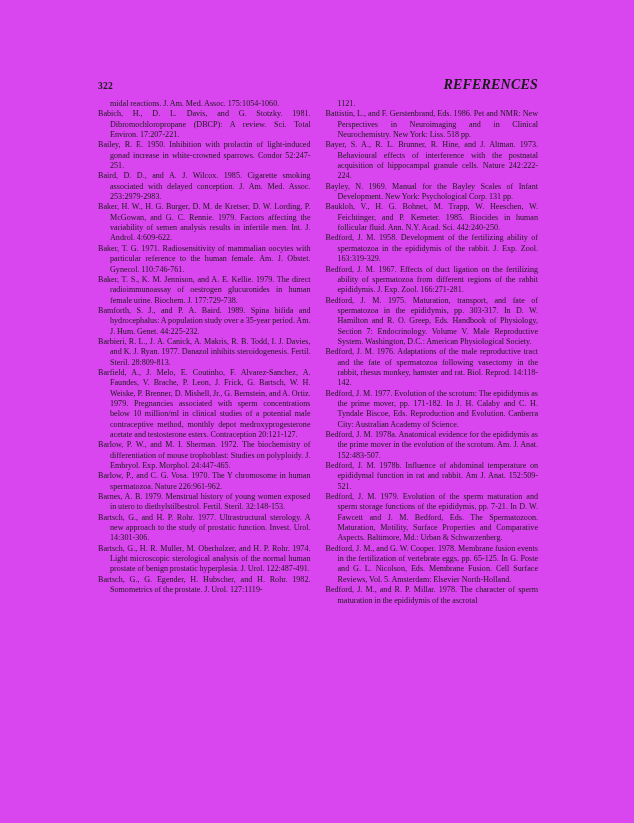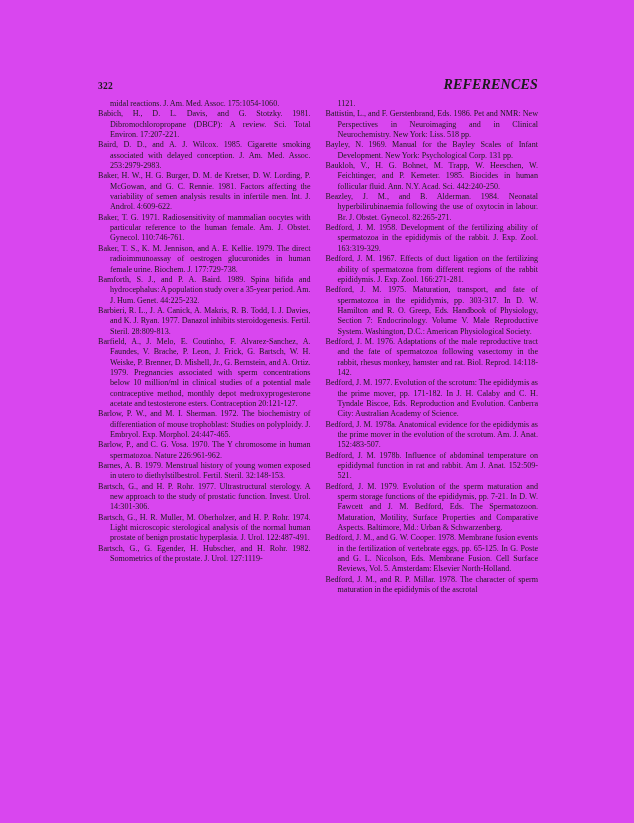--- a/index.html
+++ b/index.html
@@ -66,25 +66,26 @@
     <span class="pagenum">322</span>
     <span class="runhead">REFERENCES</span>
   </div>
   <div class="columns">
     <div class="col">
 
         <p class="entry continuation">midal reactions. J. Am. Med. Assoc. 175:1054-1060.</p>
 
         <p class="entry">Babich, H., D. L. Davis, and G. Stotzky. 1981. Dibromochloropropane (DBCP): A review. Sci. Total Environ. 17:207-221.</p>
 
+        <p class="entry">Bailey, R. E. 1950. Inhibition with prolactin of light-induced gonad increase in white-crowned sparrows. Condor 52:247-251.</p>
 
         <p class="entry">Baird, D. D., and A. J. Wilcox. 1985. Cigarette smoking associated with delayed conception. J. Am. Med. Assoc. 253:2979-2983.</p>
 
 
-        <p class="entry">Baker, H. W., H. G. Burger, D. M. de Kretser, D. W. Lording, P. McGowan, and G. C. Rennie. 1981. Factors affecting the variability of semen analysis results in infertile men. Int. J. Androl. 4:609-622.</p>
+        <p class="entry">Baker, H. W., H. G. Burger, D. M. de Kretser, D. W. Lording, P. McGowan, and G. C. Rennie. 1979. Factors affecting the variability of semen analysis results in infertile men. Int. J. Androl. 4:609-622.</p>
 
         <p class="entry">Baker, T. G. 1971. Radiosensitivity of mammalian oocytes with particular reference to the human female. Am. J. Obstet. Gynecol. 110:746-761.</p>
 
         <p class="entry">Baker, T. S., K. M. Jennison, and A. E. Kellie. 1979. The direct radioimmunoassay of oestrogen glucuronides in human female urine. Biochem. J. 177:729-738.</p>
 
         <p class="entry">Bamforth, S. J., and P. A. Baird. 1989. Spina bifida and hydrocephalus: A population study over a 35-year period. Am. J. Hum. Genet. 44:225-232.</p>
 
         <p class="entry">Barbieri, R. L., J. A. Canick, A. Makris, R. B. Todd, I. J. Davies, and K. J. Ryan. 1977. Danazol inhibits steroidogenesis. Fertil. Steril. 28:809-813.</p>
 
         <p class="entry">Barfield, A., J. Melo, E. Coutinho, F. Alvarez-Sanchez, A. Faundes, V. Brache, P. Leon, J. Frick, G. Bartsch, W. H. Weiske, P. Brenner, D. Mishell, Jr., G. Bernstein, and A. Ortiz. 1979. Pregnancies associated with sperm concentrations below 10 million/ml in clinical studies of a potential male contraceptive method, monthly depot medroxyprogesterone acetate and testosterone esters. Contraception 20:121-127.</p>
@@ -101,26 +102,26 @@
         <p class="entry">Bartsch, G., H. R. Muller, M. Oberholzer, and H. P. Rohr. 1974. Light microscopic sterological analysis of the normal human prostate of benign prostatic hyperplasia. J. Urol. 122:487-491.</p>
 
         <p class="entry">Bartsch, G., G. Egender, H. Hubscher, and H. Rohr. 1982. Somometrics of the prostate. J. Urol. 127:1119-</p>
       </div>
     <div class="col">
 
         <p class="entry continuation">1121.</p>
 
         <p class="entry">Battistin, L., and F. Gerstenbrand, Eds. 1986. Pet and NMR: New Perspectives in Neuroimaging and in Clinical Neurochemistry. New York: Liss. 518 pp.</p>
 
+        <p class="entry">Bayer, S. A., R. L. Brunner, R. Hine, and J. Altman. 1973. Behavioural effects of interference with the postnatal acquisition of hippocampal granule cells. Nature 242:222-224.</p>
 
         <p class="entry">Bayley, N. 1969. Manual for the Bayley Scales of Infant Development. New York: Psychological Corp. 131 pp.</p>
 
         <p class="entry">Baukloh, V., H. G. Bohnet, M. Trapp, W. Heeschen, W. Feichtinger, and P. Kemeter. 1985. Biocides in human follicular fluid. Ann. N.Y. Acad. Sci. 442:240-250.</p>
 
-        <p class="entry">Beazley, J. M., and B. Alderman. 1984. Neonatal hyperbilirubinaemia following the use of oxytocin in labour. Br. J. Obstet. Gynecol. 82:265-271.</p>
 
         <p class="entry">Bedford, J. M. 1958. Development of the fertilizing ability of spermatozoa in the epididymis of the rabbit. J. Exp. Zool. 163:319-329.</p>
 
         <p class="entry">Bedford, J. M. 1967. Effects of duct ligation on the fertilizing ability of spermatozoa from different regions of the rabbit epididymis. J. Exp. Zool. 166:271-281.</p>
 
         <p class="entry">Bedford, J. M. 1975. Maturation, transport, and fate of spermatozoa in the epididymis, pp. 303-317. In D. W. Hamilton and R. O. Greep, Eds. Handbook of Physiology, Section 7: Endocrinology. Volume V. Male Reproductive System. Washington, D.C.: American Physiological Society.</p>
 
         <p class="entry">Bedford, J. M. 1976. Adaptations of the male reproductive tract and the fate of spermatozoa following vasectomy in the rabbit, rhesus monkey, hamster and rat. Biol. Reprod. 14:118-142.</p>
 
         <p class="entry">Bedford, J. M. 1977. Evolution of the scrotum: The epididymis as the prime mover, pp. 171-182. In J. H. Calaby and C. H. Tyndale Biscoe, Eds. Reproduction and Evolution. Canberra City: Australian Academy of Science.</p>

